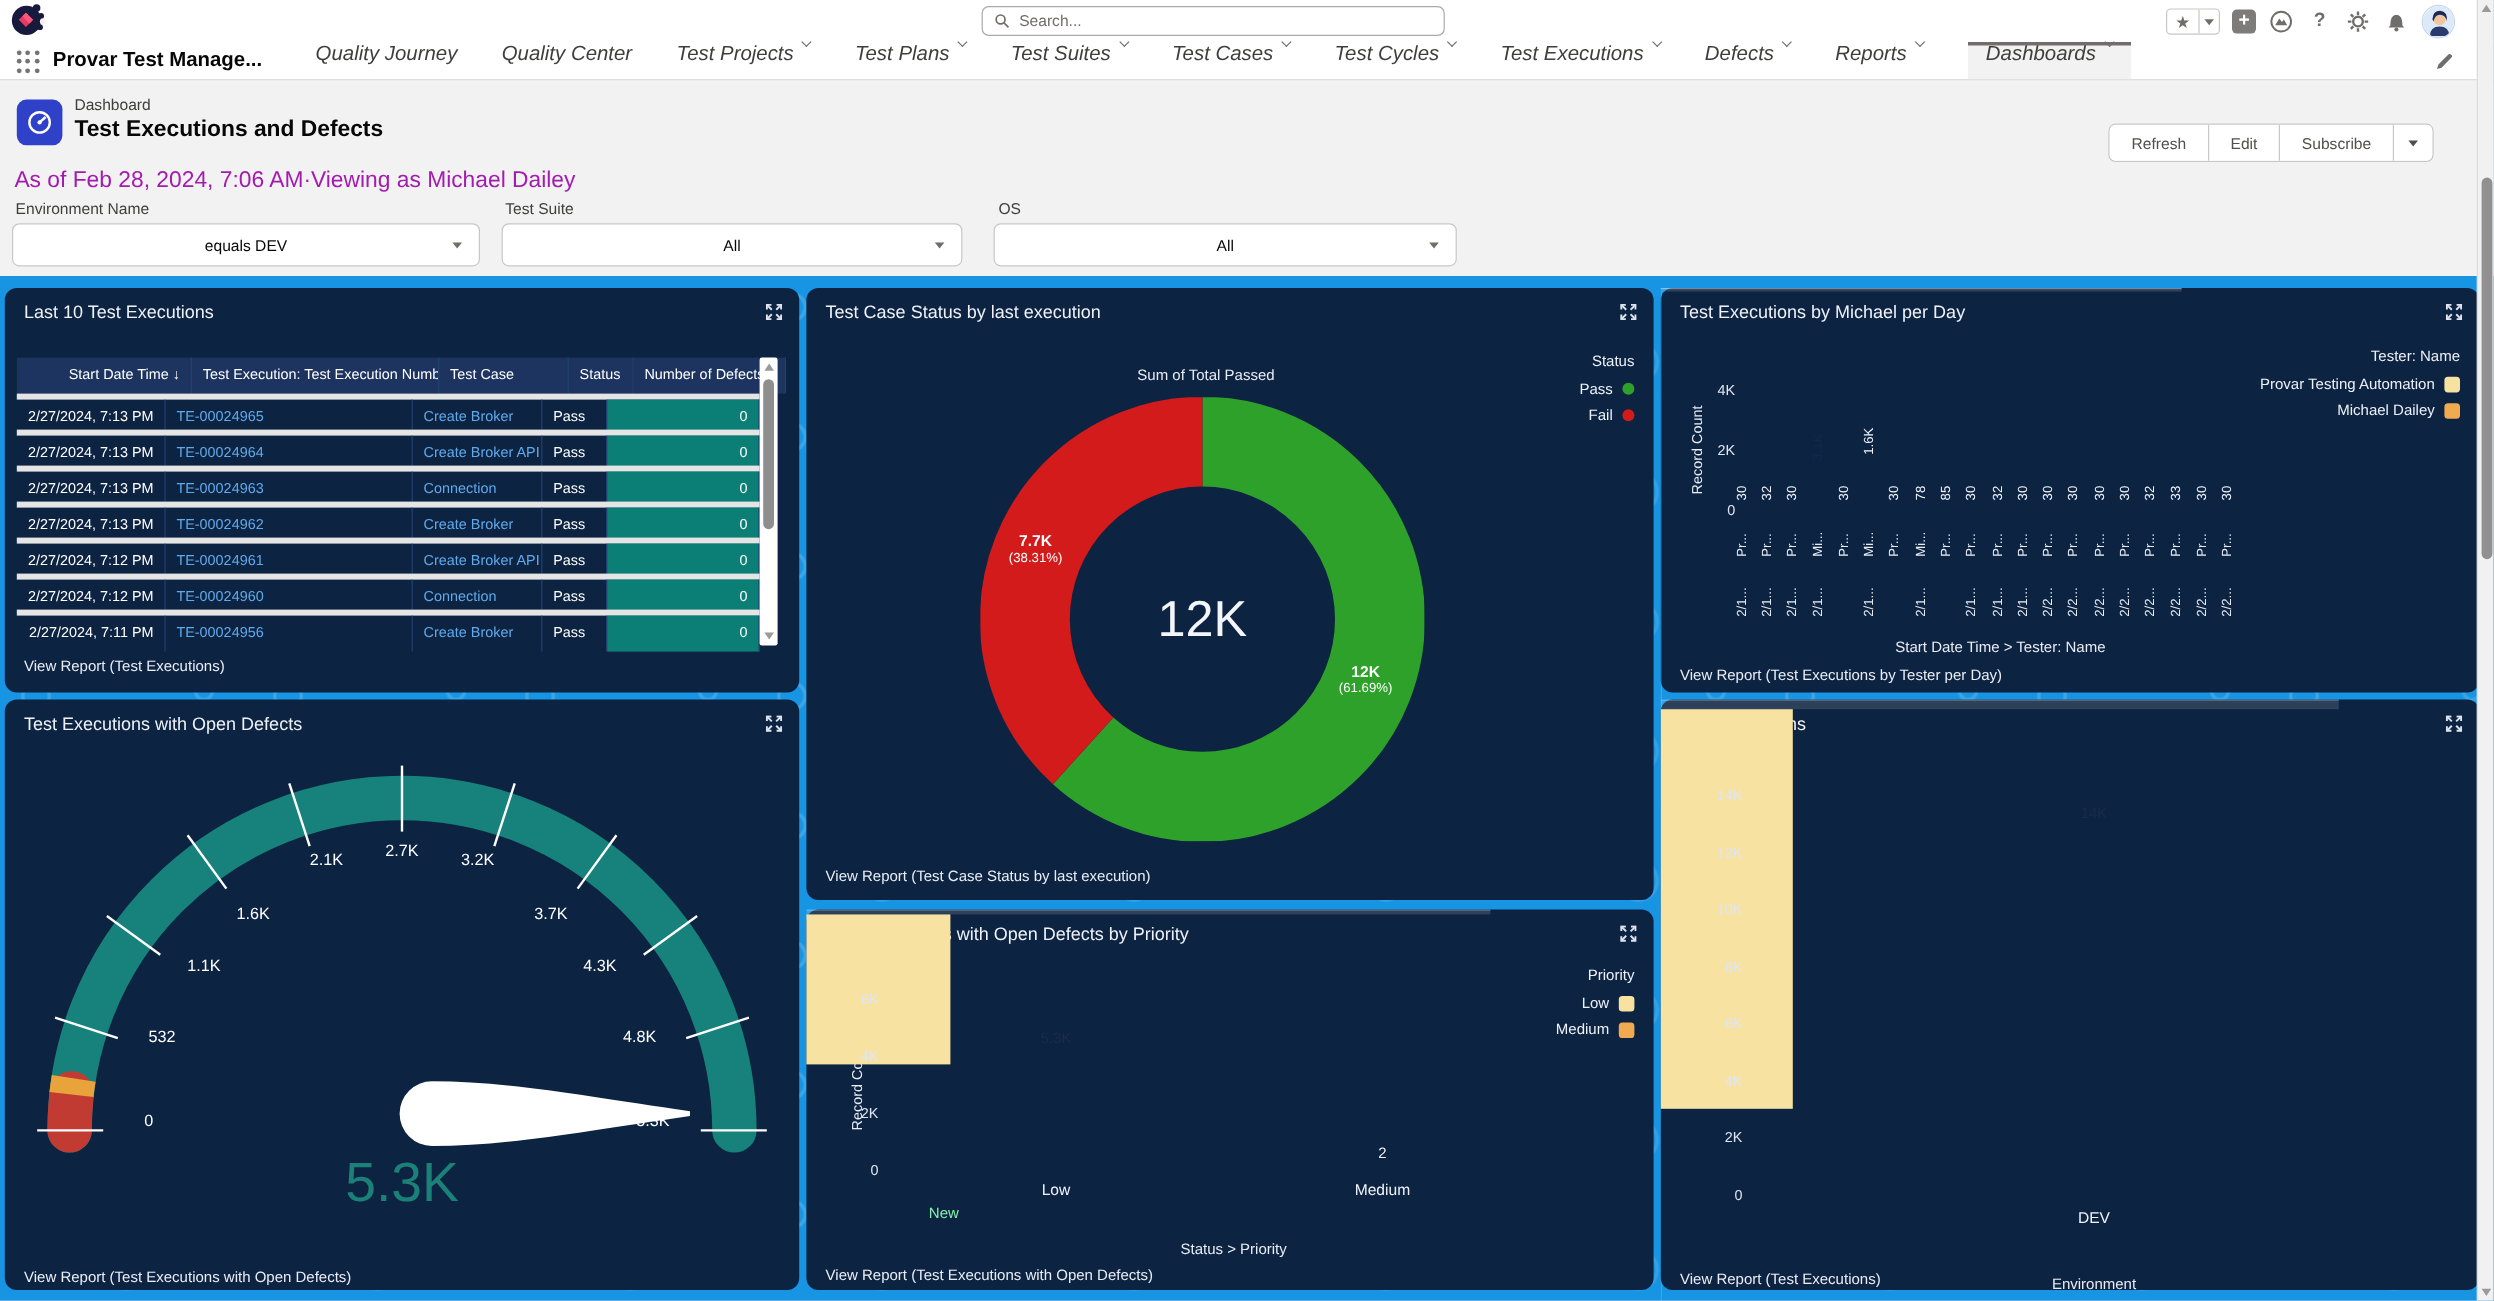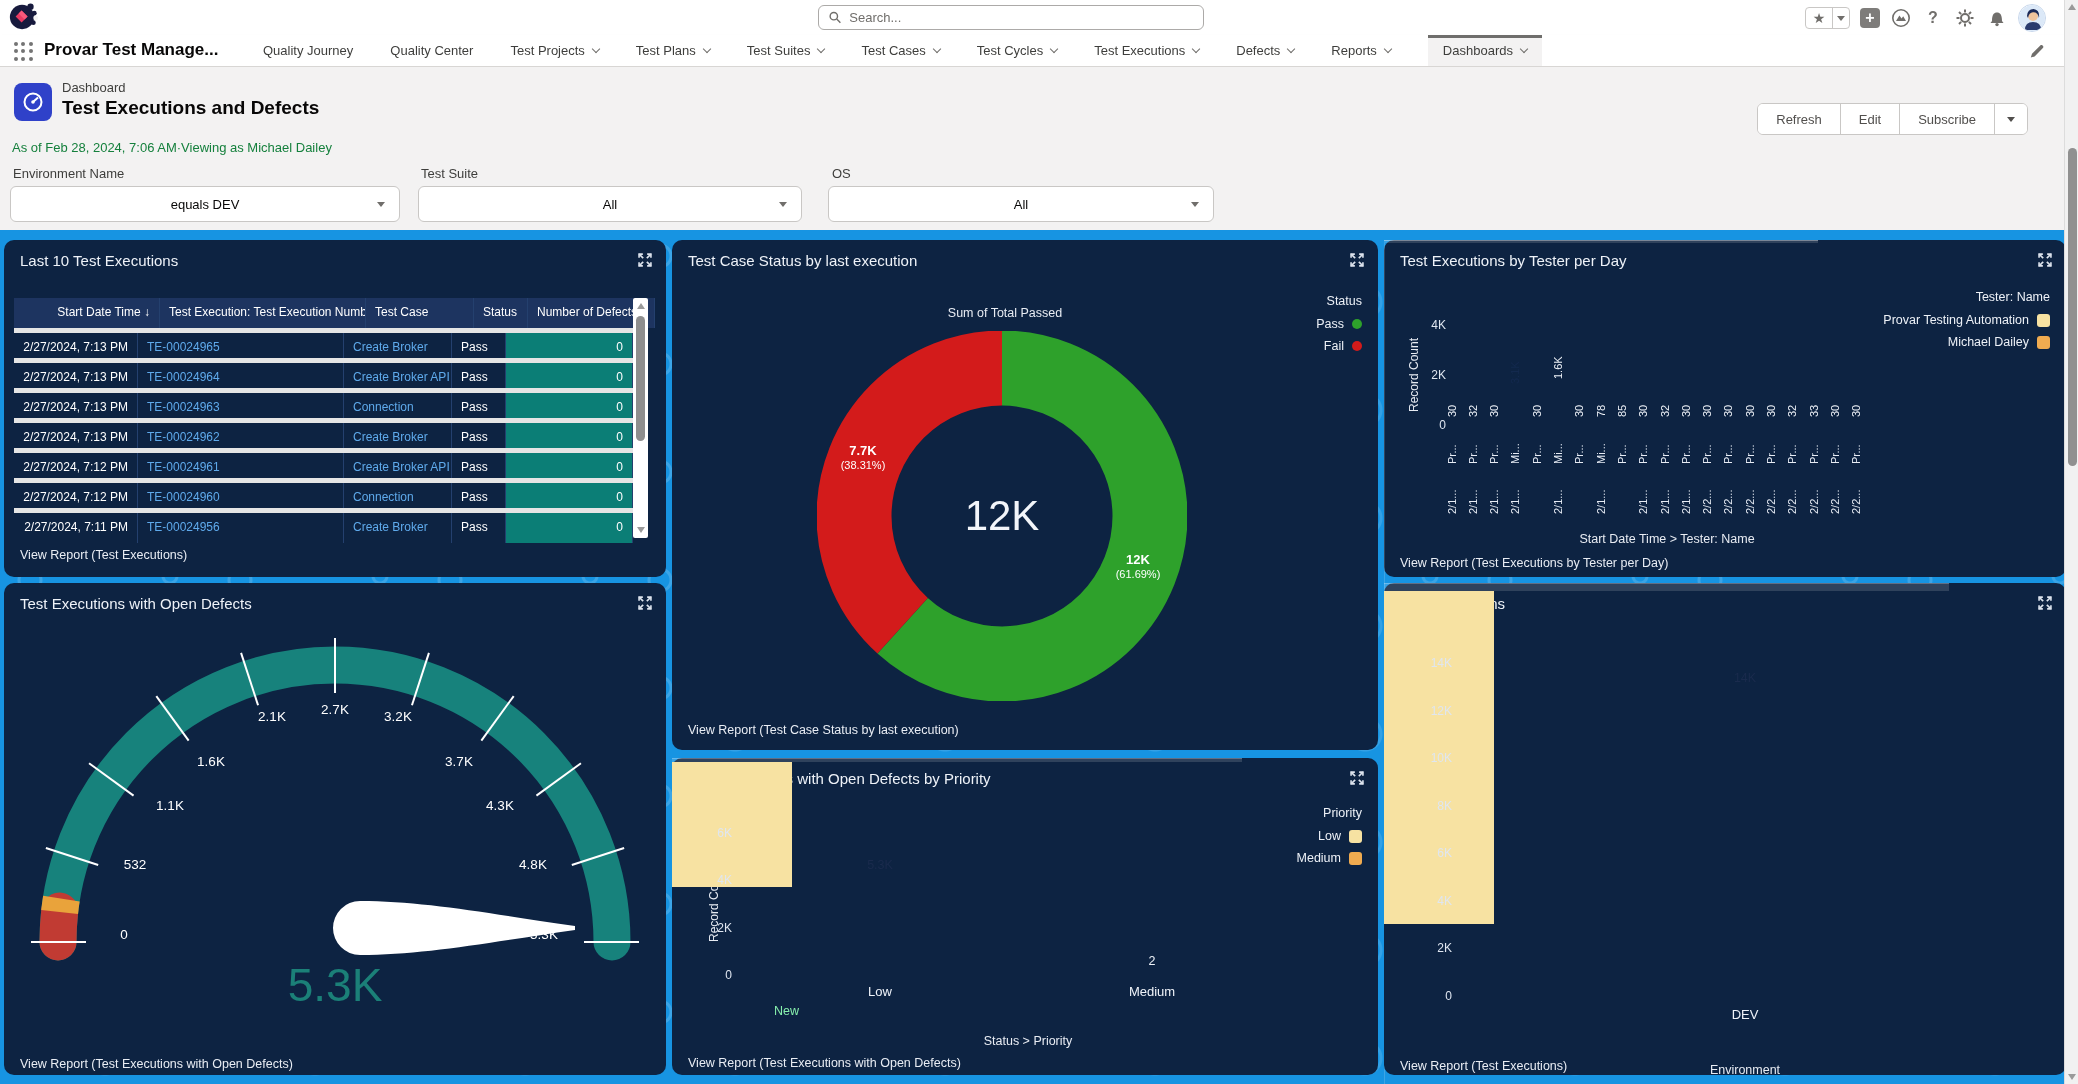--- a/index.html
+++ b/index.html
@@ -23,31 +23,31 @@
   .iconbtn{display:flex;align-items:center;justify-content:center;width:22px;height:22px;color:#706E6B;}
   .help{font-size:16px;font-weight:bold;color:#706E6B;}
   .avatar{width:28px;height:28px;border-radius:50%;overflow:hidden;border:1px solid #C7D7EC;}
 
   
   .navbar{position:absolute;left:0;top:35px;width:2078px;height:32px;background:#FFFFFF;border-bottom:1px solid #D8D6D4;box-shadow:0 2px 3px rgba(0,0,0,0.08);}
   .waffle{position:absolute;left:14px;top:7px;width:19px;height:19px;display:grid;grid-template-columns:repeat(3,1fr);gap:3px;}
   .waffle i{width:4px;height:4px;border-radius:50%;background:#747474;}
   .appname{position:absolute;left:44px;top:5px;font-size:17px;font-weight:bold;color:#080707;}
   .tabs{position:absolute;left:263px;top:0;height:31px;display:flex;gap:37px;align-items:stretch;}
-  .tab{display:flex;align-items:center;font-size:13px;color:#3E3E3C;cursor:pointer;white-space:nowrap;}
+  .tab{display:flex;font-size:17px;color:#3E3E3C;cursor:pointer;white-space:nowrap;font-style:italic;}
   .tab.active{background:#F3F2F2;padding:0 15px;box-shadow:inset 0 3px 0 #6F6E6C;}
   .chev{display:inline-block;width:6px;height:6px;border-right:1.4px solid #706E6B;border-bottom:1.4px solid #706E6B;transform:rotate(45deg);margin-left:8px;margin-top:-3px;}
   .pencil{position:absolute;right:32px;top:7px;width:18px;height:18px;}
 
   
   .pagehead{position:absolute;left:0;top:67px;width:2078px;height:163px;background:#F3F2F2;}
   .dashicon{position:absolute;left:14px;top:16px;width:38px;height:38px;border-radius:8px;background:#2F41C9;display:flex;align-items:center;justify-content:center;}
   .rectype{position:absolute;left:62px;top:13px;font-size:13px;color:#3E3E3C;}
   .ptitle{position:absolute;left:62px;top:30px;font-size:19px;font-weight:bold;color:#080707;}
-  .asof{position:absolute;left:12px;top:73px;font-size:13px;color:#15803d;}
+  .asof{position:absolute;left:12px;top:73px;font-size:19px;color:#a21caf;}
   .btngroup{position:absolute;right:50px;top:36px;height:32px;display:flex;border:1px solid #C9C7C5;border-radius:6px;background:#fff;overflow:hidden;}
   .btngroup .btn{padding:0 18px;font-size:13px;color:#514F4D;display:flex;align-items:center;border-left:1px solid #C9C7C5;cursor:pointer;background:#fff;}
   .btngroup .btn:first-child{border-left:none;}
   .btngroup .btn.caret{padding:0 12px;}
   .flabel{position:absolute;top:99px;font-size:13px;color:#3E3E3C;}
   .fbox{position:absolute;top:119px;height:36px;background:#fff;border:1px solid #C9C7C5;border-radius:6px;display:flex;align-items:center;justify-content:center;font-size:13px;color:#080707;cursor:pointer;}
   .fbox .tri-down{position:absolute;right:14px;}
 
   
   .canvas{position:absolute;left:0;top:230px;width:2078px;height:854px;background-color:#1794E2;
@@ -477,21 +477,21 @@
         <span style="position: absolute; left: 148px; top: 226px; width: 120px; text-align: center; font-size: 13px; color: rgb(239, 243, 249);">Low</span>
         <span style="position: absolute; left: 440px; top: 196px; width: 80px; text-align: center; font-size: 12.5px; color: rgb(237, 241, 247);">2</span>
         <span style="position: absolute; left: 420px; top: 226px; width: 120px; text-align: center; font-size: 13px; color: rgb(239, 243, 249);">Medium</span>
       </div>
     <span style="position:absolute;left:102px;top:246px;font-size:12.5px;color:#86efac;">New</span>
     <span class="xcaption" style="left:356px;top:276px;">Status  &gt;  Priority</span>
     <span class="wlink" style="top:298px">View Report (Test Executions with Open Defects)</span>
   </div>
 
   <div class="widget" id="w-tester" style="left:1384px;top:10px;width:682px;height:337px;">
-    <span class="wtitle">Test Executions by Tester per Day</span>
+    <span class="wtitle">Test Executions by Michael per Day</span>
     <span class="expand"><svg width="14" height="14" viewBox="0 0 13 13">
           <g fill="none" stroke="#DDE4EE" stroke-width="1.5">
             <path d="M4.5,1 H1 V4.5"></path>
             <path d="M1,1 L4.8,4.8"></path>
             <path d="M8.5,1 H12 V4.5"></path>
             <path d="M12,1 L8.2,4.8"></path>
             <path d="M1,8.5 V12 H4.5"></path>
             <path d="M1,12 L4.8,8.2"></path>
             <path d="M12,8.5 V12 H8.5"></path>
             <path d="M12,12 L8.2,8.2"></path>

